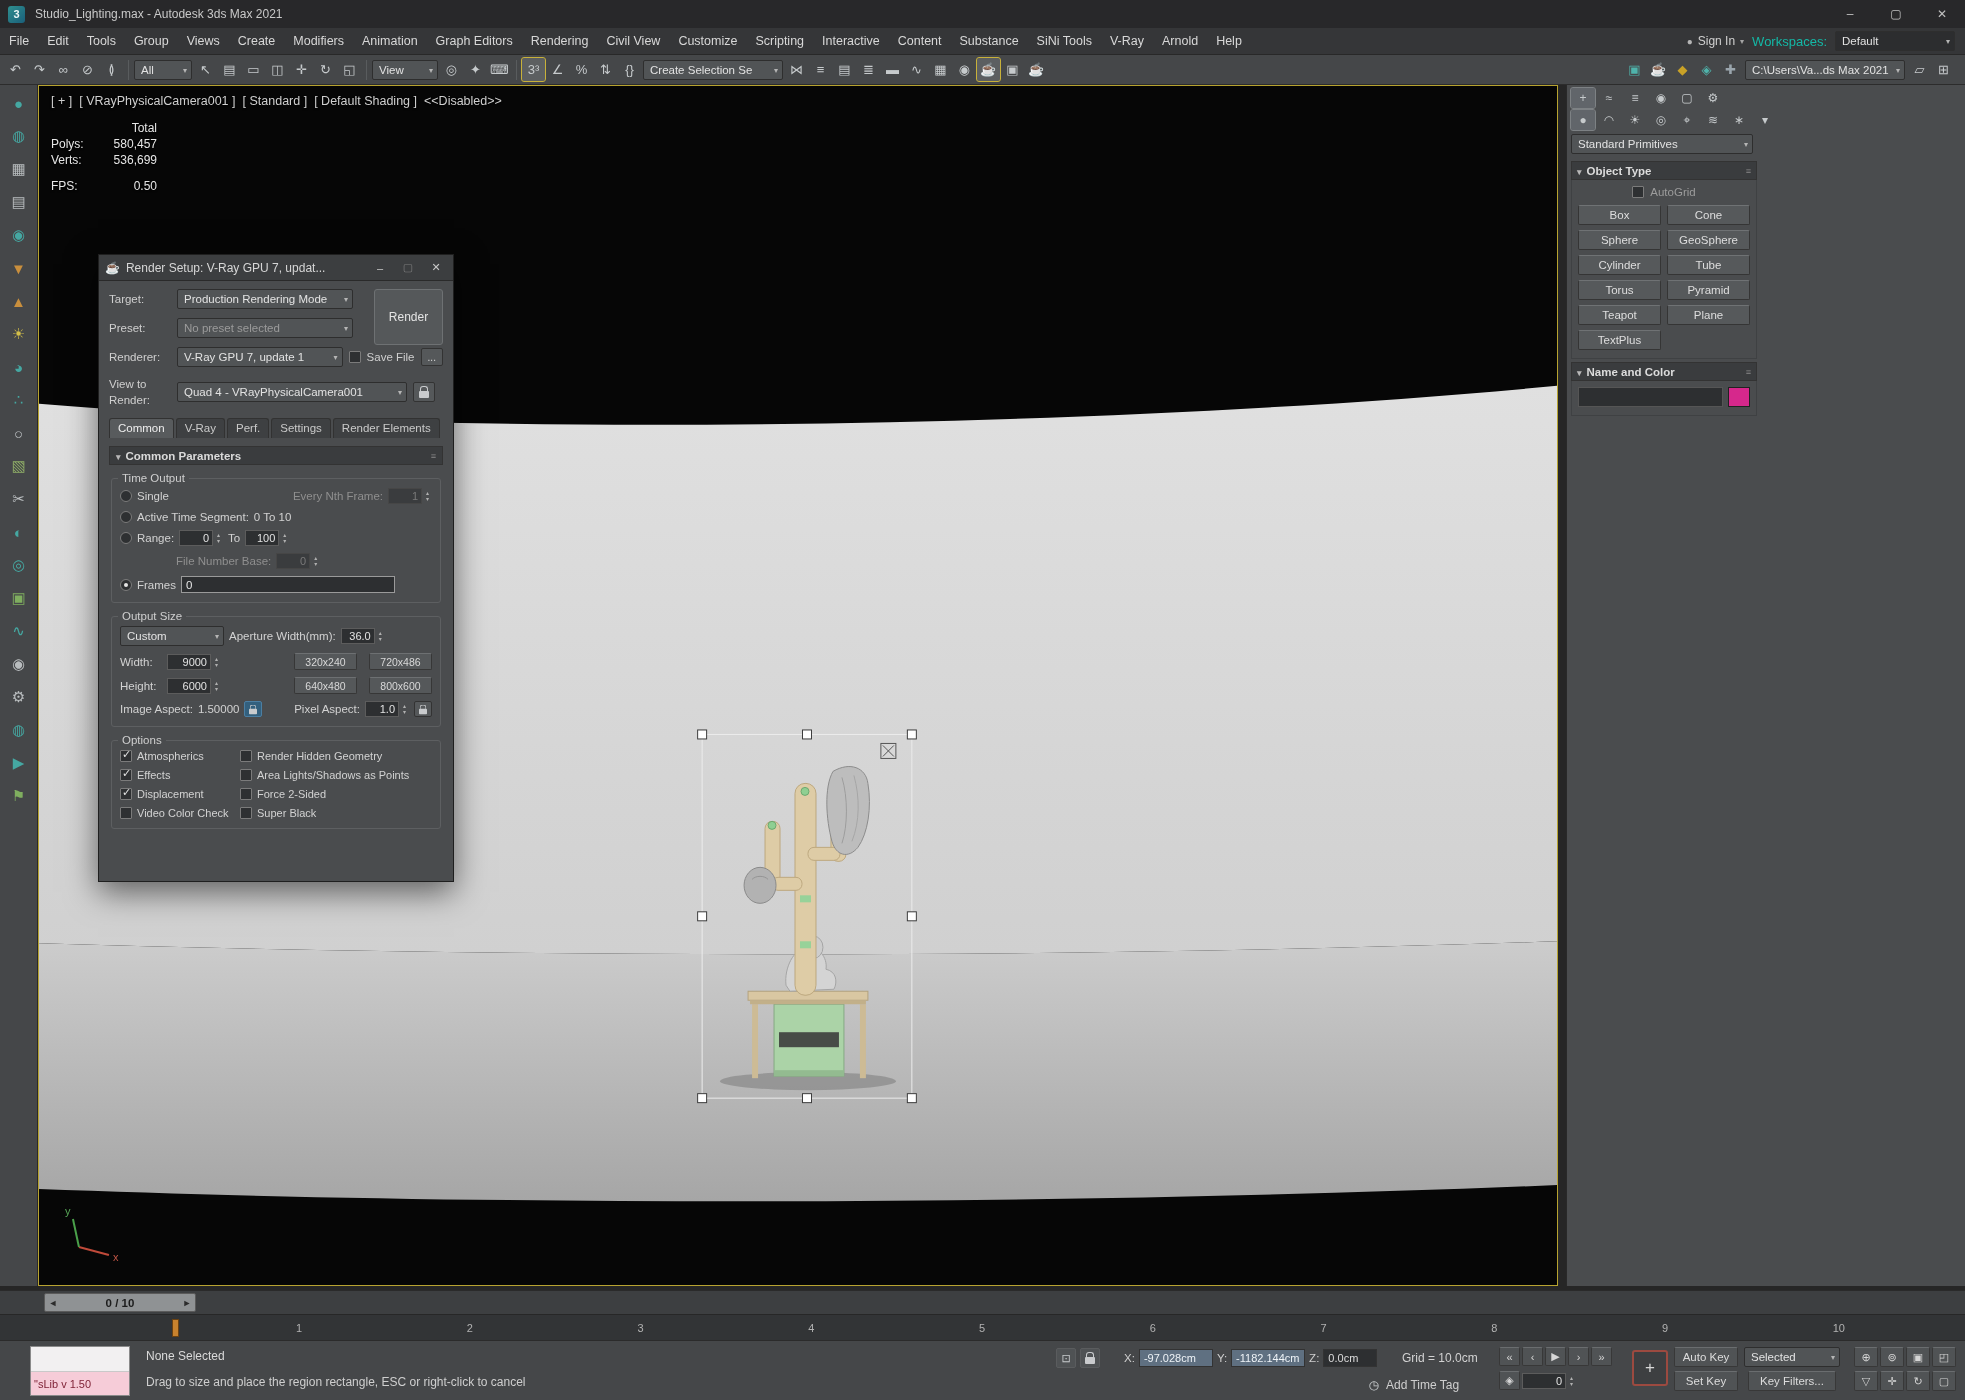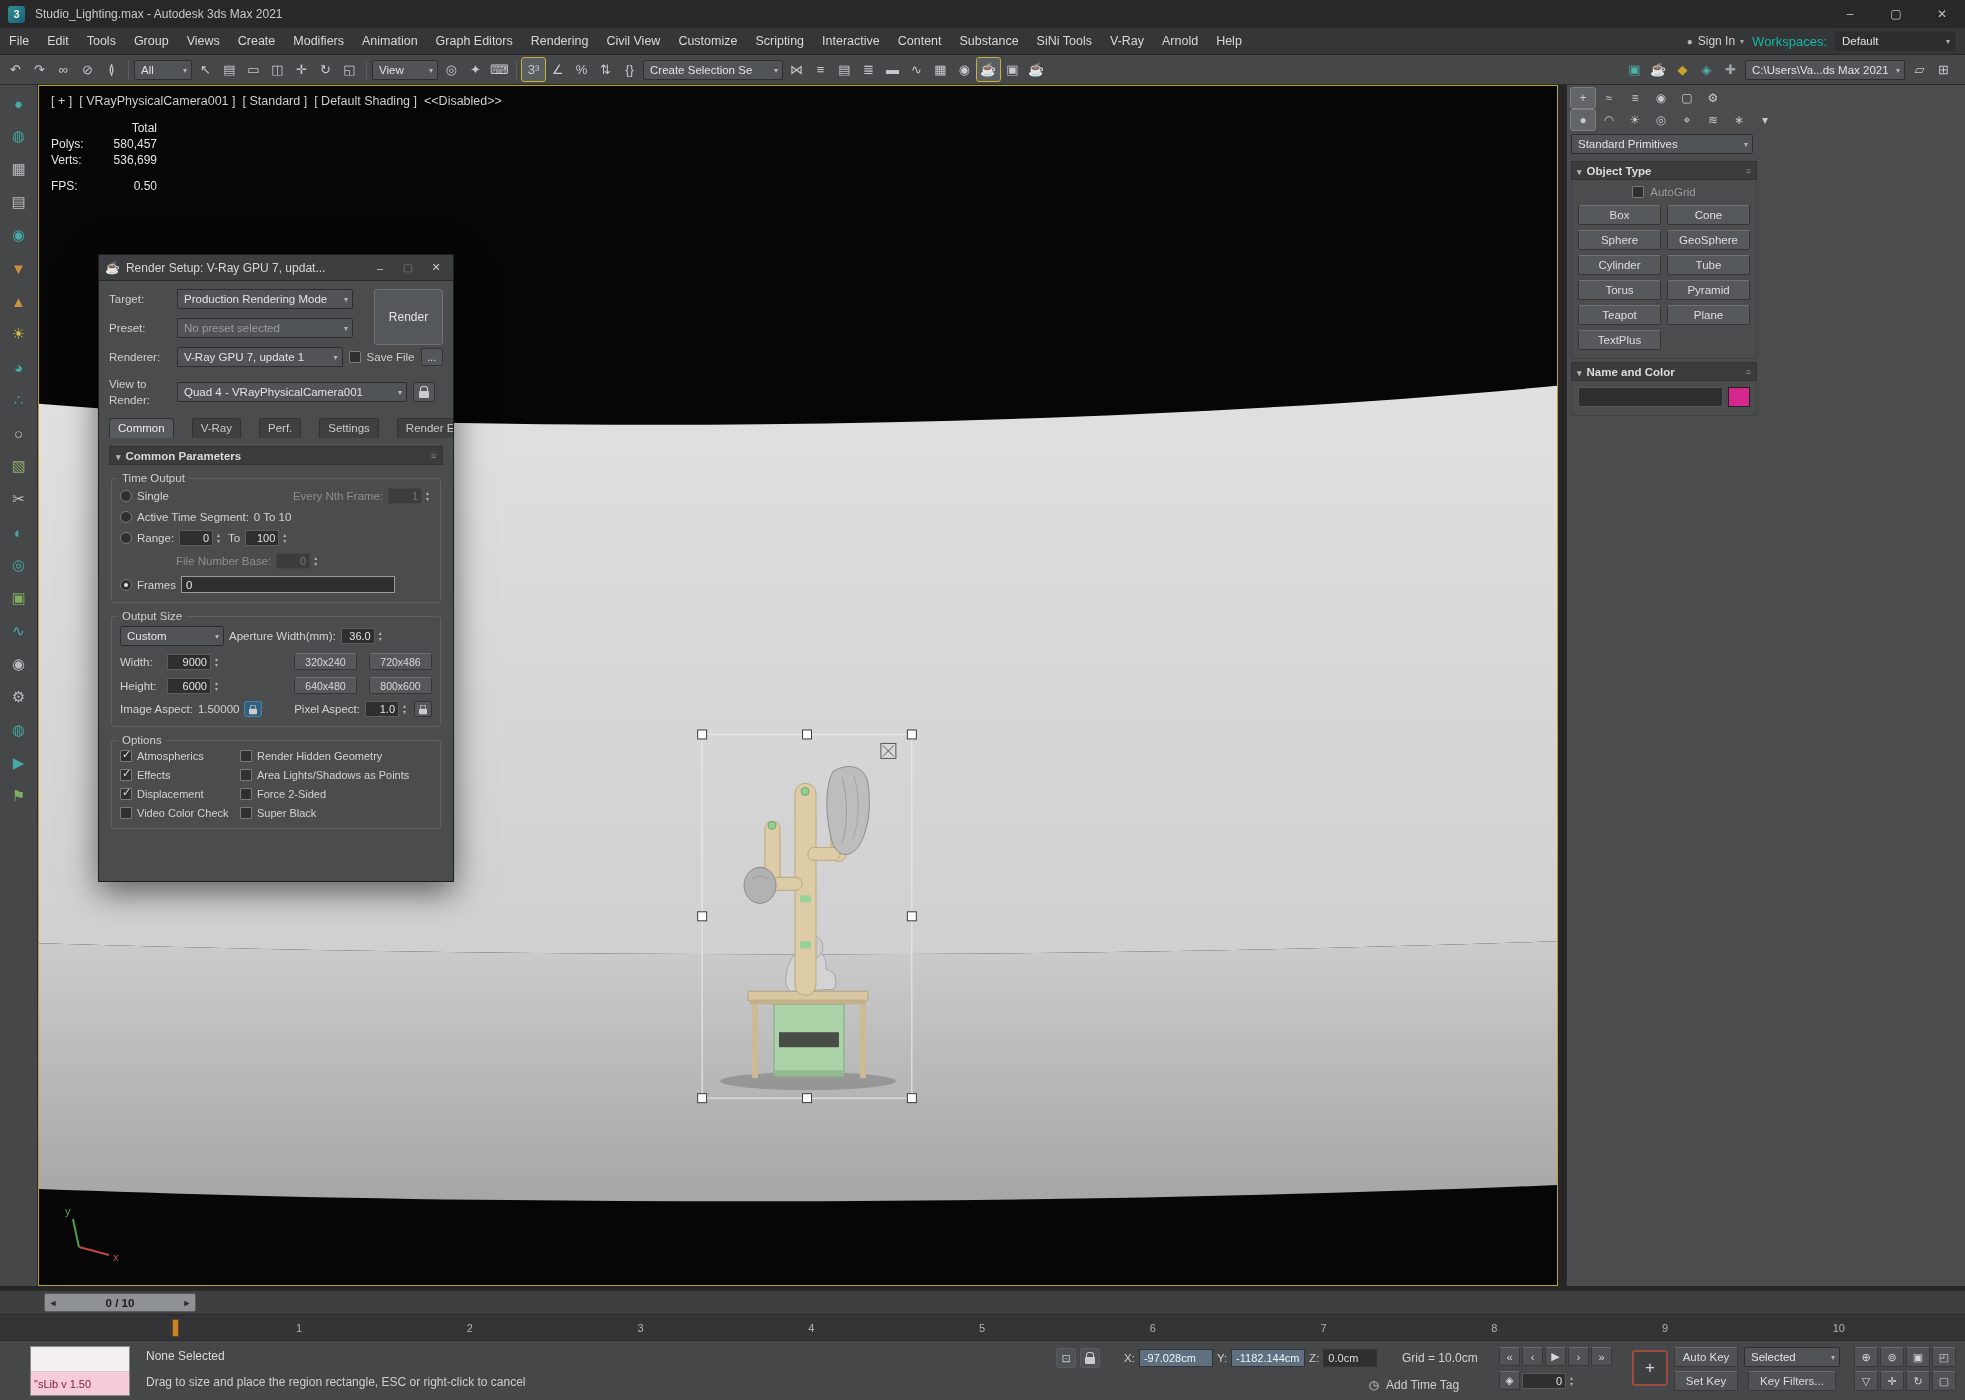--- a/index.html
+++ b/index.html
@@ -67,21 +67,21 @@
 .lock-btn.active{background:#33607e;border-color:#4b7fa3}
 .lock-btn.sm{width:18px;height:16px}
 .lock-icon{position:relative;width:10px;height:7px;background:#c9cbcd;border-radius:1px;margin-top:4px}
 .lock-icon::before{content:"";position:absolute;left:1px;top:-5px;width:6px;height:5px;border:1.5px solid #c9cbcd;border-bottom:none;border-radius:3px 3px 0 0}
 .lock-btn.sm .lock-icon{transform:scale(.8)}
 .cb{width:12px;height:12px;background:#2e3032;border:1px solid #7b7b7b;border-radius:1px;position:relative;flex:none}
 .cb.on::after{content:"✓";position:absolute;left:1px;top:-3px;font-size:11px;color:#e2e2e2}
 .cb-label{font-size:11.5px;color:#cfcfcf;white-space:nowrap}
 .radio{width:12px;height:12px;border-radius:50%;background:#2e3032;border:1px solid #7b7b7b;position:relative;flex:none}
 .radio.on::after{content:"";position:absolute;left:3px;top:3px;width:4px;height:4px;border-radius:50%;background:#e4e4e4}
-.tabs{display:flex;gap:18px;margin-top:10px}
+.tabs{display:flex;gap:2px;margin-top:10px}
 .tab{padding:3px 8px 4px;font-size:11.5px;color:#c9c9c9;background:#3e4042;border:1px solid #323232;border-bottom:none;border-radius:3px 3px 0 0;white-space:nowrap}
 .tab.active{background:#585b5d;color:#eee}
 .rollout-hd{height:19px;background:#3a3c3e;display:flex;align-items:center;gap:5px;padding:0 6px;font-size:11.5px;font-weight:bold;color:#dadada;margin-top:8px;border:1px solid #333}
 .ro-arrow::before{content:"▾";font-size:9px;color:#b8b8b8}
 .ro-grip{margin-left:auto;color:#8a8a8a;font-size:9px}
 .ro-grip::before{content:"≡"}
 .groupbox{position:relative;border:1px solid #5d5f61;border-radius:3px;margin:13px 2px 0;padding:9px 8px 9px}
 .groupbox .legend{position:absolute;top:-7px;left:6px;background:#4a4c4e;padding:0 4px;font-size:11.5px;color:#cfcfcf}
 .trow{display:flex;align-items:center;gap:5px;margin-bottom:7px;font-size:11.5px;color:#d2d2d2}
 .trow:last-child{margin-bottom:0}

